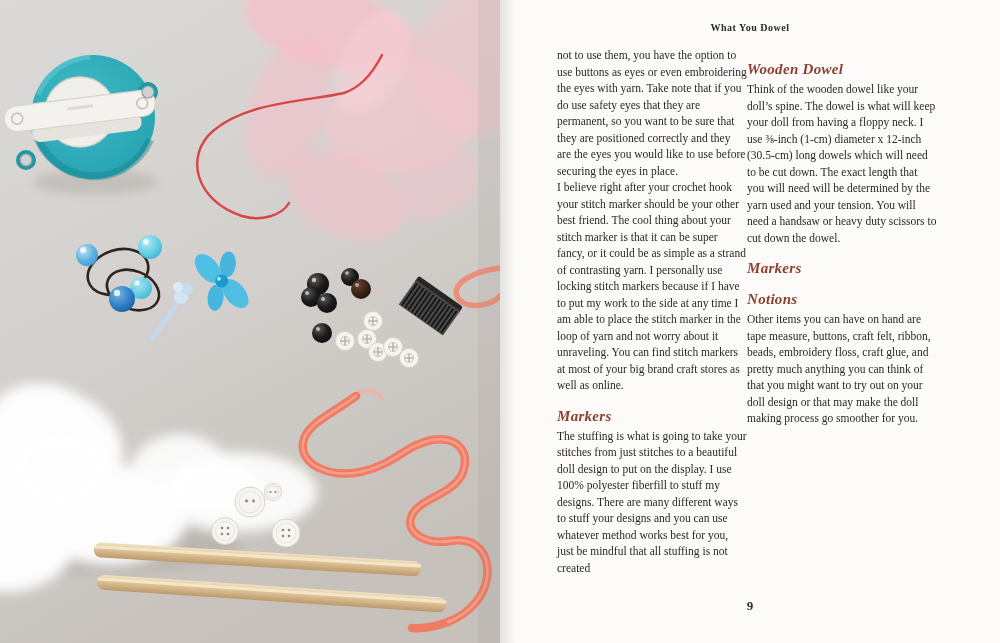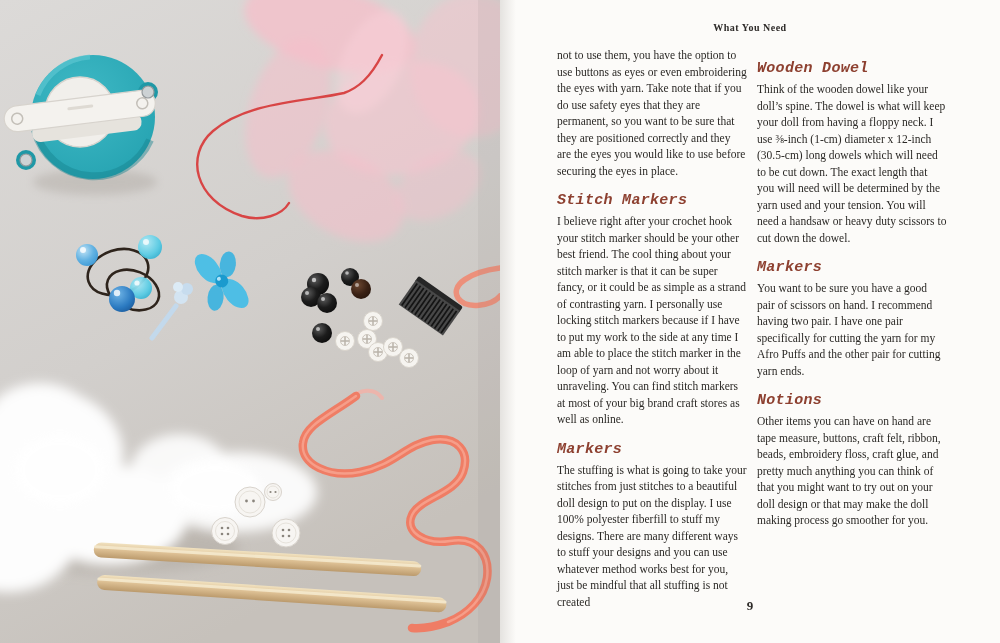--- a/index.html
+++ b/index.html
@@ -7,24 +7,24 @@
           font-family:"Liberation Serif",serif;}
   
   .photo-page{position:absolute;left:0;top:0;width:500px;height:643px;}
   .photo-page svg{display:block;width:500px;height:643px;}
   
   .text-page{position:absolute;left:500px;top:0;width:500px;height:643px;background:#fcfbf9;}
   .text-page::before{content:"";position:absolute;left:0;top:0;bottom:0;width:16px;
      background:linear-gradient(to right,rgba(60,50,40,.12),rgba(60,50,40,0));pointer-events:none;}
   .running-head{position:absolute;top:22px;left:0;width:100%;text-align:center;
      font-size:10px;letter-spacing:.5px;color:#2d2a28;font-weight:bold;}
-  .columns{position:absolute;left:57px;top:47px;width:400px;display:flex;gap:10px;}
+  .columns{position:absolute;left:57px;top:47px;width:400px;display:flex;}
   .col{width:190px;}
   .col p{margin:0;font-size:11.5px;line-height:16.5px;color:#2b2926;text-align:left;}
-  .col h2{margin:13px 0 3px 0;font-family:Liberation Mono, monospace;font-style:italic;font-weight:bold;
+  .col h2{margin:13px 0 3px 0;font-family:Liberation Serif, serif;font-style:italic;font-weight:bold;
      font-size:15px;line-height:18px;color:#8d4030;letter-spacing:.3px;}
   .page-number{position:absolute;top:598px;left:0;width:100%;text-align:center;
      font-size:13px;font-weight:bold;color:#2d2a28;}
 </style>
 </head>
 <body>
 
 <div class="spread">
 
   <div class="photo-page">
@@ -271,36 +271,34 @@
           <rect x="96" y="586" width="350" height="15" rx="7.5" fill="url(#wood)"></rect>
           <rect x="96" y="589" width="350" height="3" rx="1.5" fill="#f6ecd2" opacity="0.8"></rect>
         </g>
       </g>
 
       <rect x="478" y="0" width="22" height="643" fill="#8c847b" opacity="0.10"></rect>
     </svg>
   </div>
 
   <div class="text-page">
-    <div class="running-head">What You Need</div>
+    <div class="running-head">What You Dowel</div>
 
     <div class="columns">
       <div class="col">
         <p>not to use them, you have the option to use buttons as eyes or even embroidering the eyes with yarn. Take note that if you do use safety eyes that they are permanent, so you want to be sure that they are positioned correctly and they are the eyes you would like to use before securing the eyes in place.</p>
-        <h2>Stitch Markers</h2>
         <p>I believe right after your crochet hook your stitch marker should be your other best friend. The cool thing about your stitch marker is that it can be super fancy, or it could be as simple as a strand of contrasting yarn. I personally use locking stitch markers because if I have to put my work to the side at any time I am able to place the stitch marker in the loop of yarn and not worry about it unraveling. You can find stitch markers at most of your big brand craft stores as well as online.</p>
         <h2>Markers</h2>
         <p>The stuffing is what is going to take your stitches from just stitches to a beautiful doll design to put on the display. I use 100% polyester fiberfill to stuff my designs. There are many different ways to stuff your designs and you can use whatever method works best for you, just be mindful that all stuffing is not created</p>
       </div>
 
       <div class="col">
         <h2>Wooden Dowel</h2>
         <p>Think of the wooden dowel like your doll’s spine. The dowel is what will keep your doll from having a floppy neck. I use ⅜-inch (1-cm) diameter x 12-inch (30.5-cm) long dowels which will need to be cut down. The exact length that you will need will be determined by the yarn used and your tension. You will need a handsaw or heavy duty scissors to cut down the dowel.</p>
         <h2>Markers</h2>
-        <p>You want to be sure you have a good pair of scissors on hand. I recommend having two pair. I have one pair specifically for cutting the yarn for my Afro Puffs and the other pair for cutting yarn ends.</p>
         <h2>Notions</h2>
         <p>Other items you can have on hand are tape measure, buttons, craft felt, ribbon, beads, embroidery floss, craft glue, and pretty much anything you can think of that you might want to try out on your doll design or that may make the doll making process go smoother for you.</p>
       </div>
     </div>
 
     <div class="page-number">9</div>
   </div>
 </div>
 
 </body></html>

